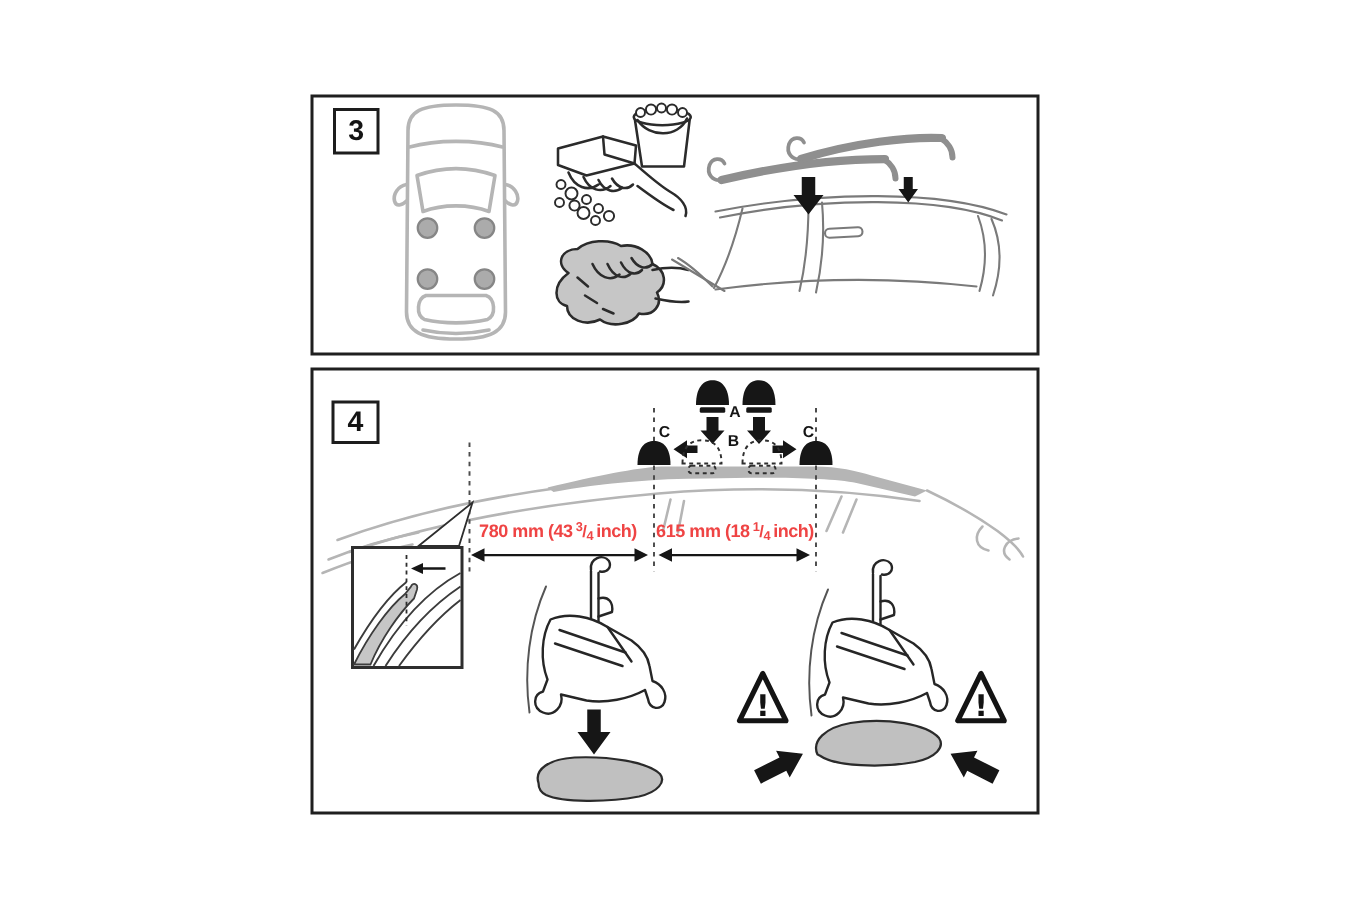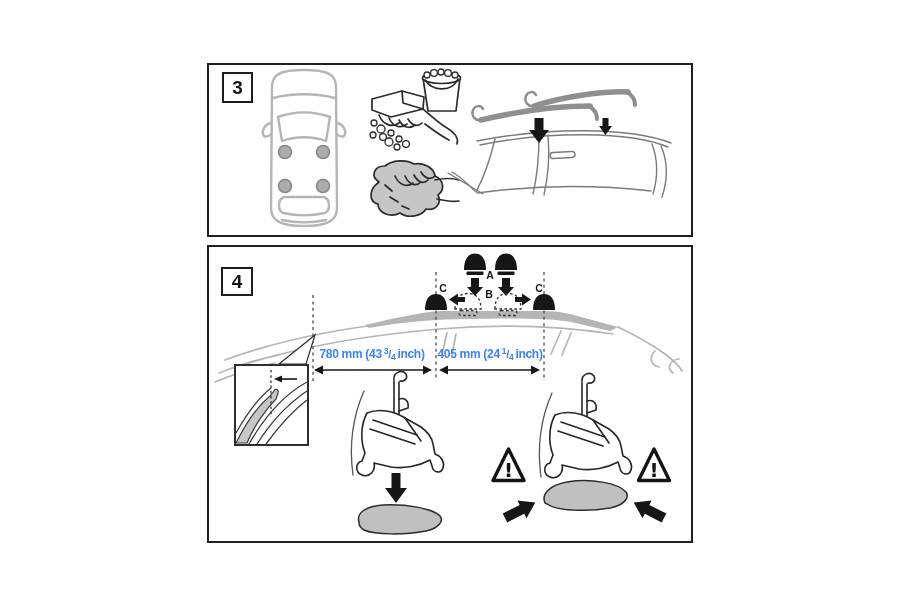--- a/index.html
+++ b/index.html
@@ -11,21 +11,21 @@
   .panel.p4{top:245px;height:298px;}
   .art{position:absolute;left:0;top:0;width:482px;height:100%;display:block;}
   .step-box{position:absolute;border:2px solid #1d1d1d;background:#fff;
             display:flex;align-items:center;justify-content:center;
             font-weight:bold;font-size:19px;color:#141414;z-index:3;}
   .p3 .step-box{left:13px;top:7px;width:27px;height:27px;}
   .p4 .step-box{left:12px;top:20px;width:28px;height:25px;}
   .overlay-label{position:absolute;transform:translateX(-50%);
                  font-weight:bold;font-size:10.5px;color:#141414;z-index:2;line-height:1;}
   .measure{position:absolute;text-align:center;white-space:nowrap;
-           font-weight:bold;font-size:12px;letter-spacing:-0.3px;color:#3b82f6;z-index:2;}
+           font-weight:bold;font-size:12px;letter-spacing:-0.3px;color:#ef4444;z-index:2;}
   .measure .frac-sup{font-size:8.5px;vertical-align:4px;margin-left:2px;}
   .measure .frac-slash{font-size:11px;}
   .measure .frac-sub{font-size:8.5px;vertical-align:-2px;margin-right:2px;}
   .m780{left:103px;top:99px;width:120px;}
   .m615{left:227px;top:99px;width:108px;}
   svg text{font-family:"DejaVu Sans","Liberation Sans",sans-serif;}
 </style>
 </head>
 <body>
 
@@ -235,16 +235,16 @@
 
     <span class="overlay-label" style="left:281px;top:23px">A</span>
     <span class="overlay-label" style="left:280px;top:42px">B</span>
     <span class="overlay-label" style="left:234px;top:36px">C</span>
     <span class="overlay-label" style="left:330px;top:36px">C</span>
 
     <div class="measure m780">
       <span>780 mm (43</span><sup class="frac-sup">3</sup><span class="frac-slash">/</span><sub class="frac-sub">4</sub><span>inch)</span>
     </div>
     <div class="measure m615">
-      <span>405 mm (24</span><sup class="frac-sup">1</sup><span class="frac-slash">/</span><sub class="frac-sub">4</sub><span>inch)</span>
+      <span>615 mm (18</span><sup class="frac-sup">1</sup><span class="frac-slash">/</span><sub class="frac-sub">4</sub><span>inch)</span>
     </div>
   </section>
 </div>
 
 </body></html>

